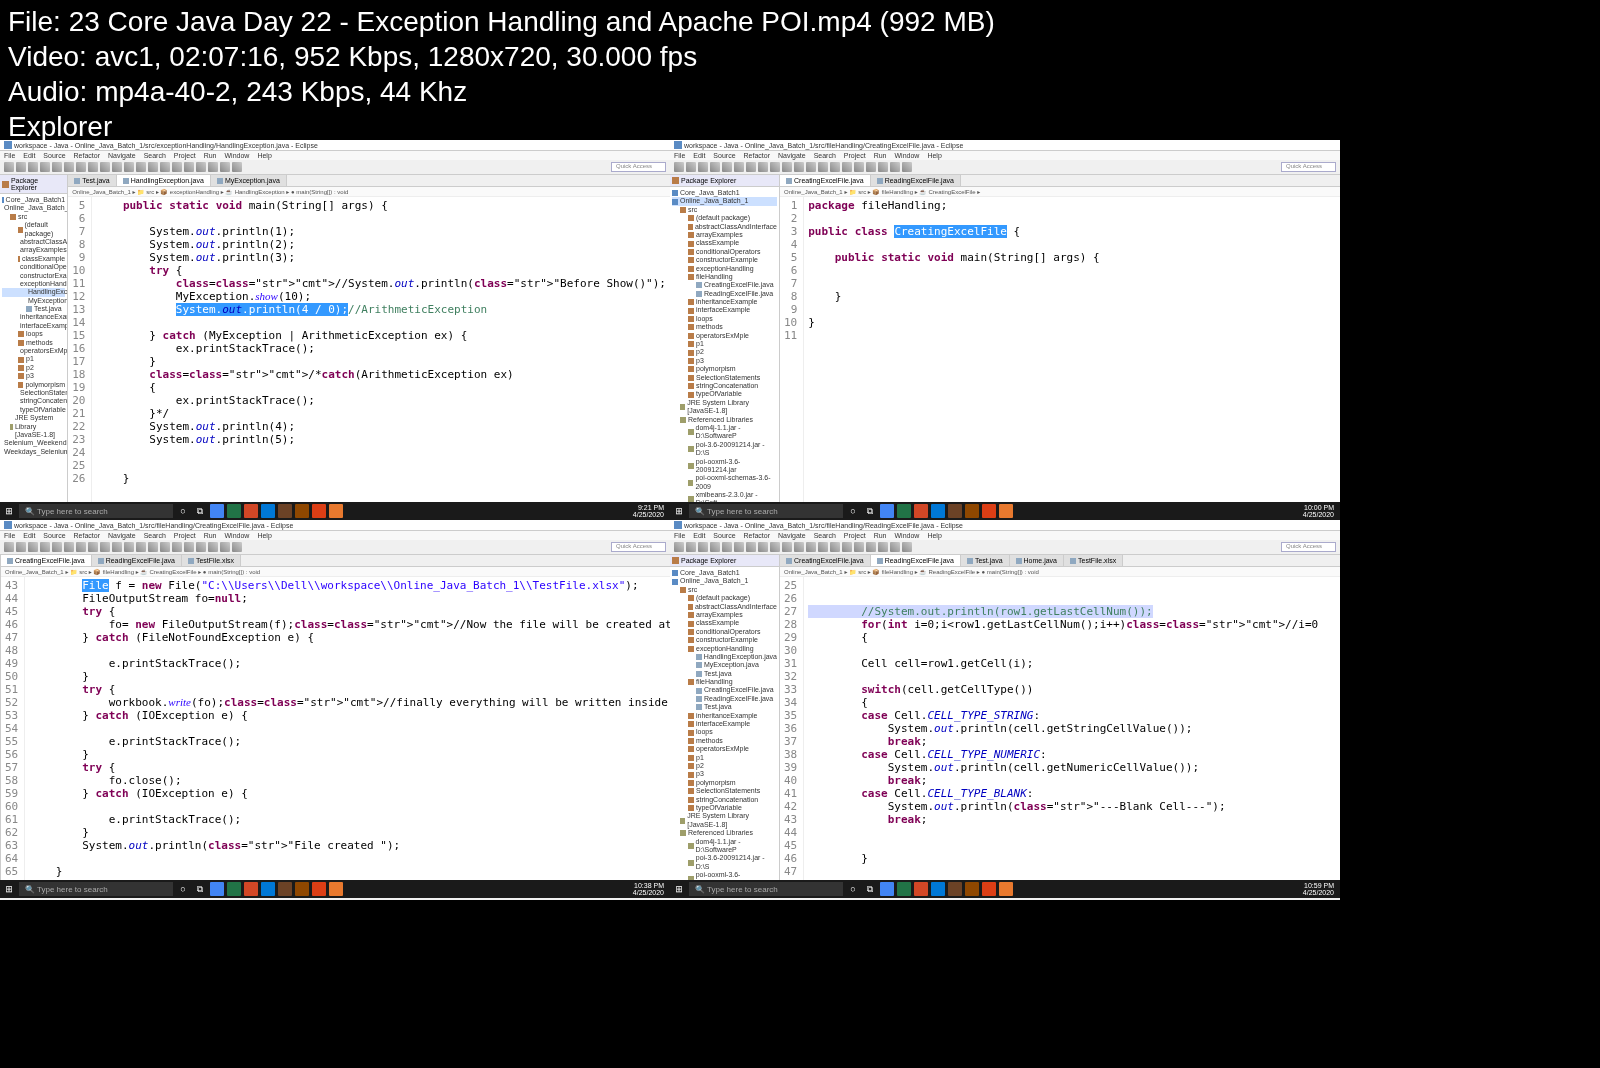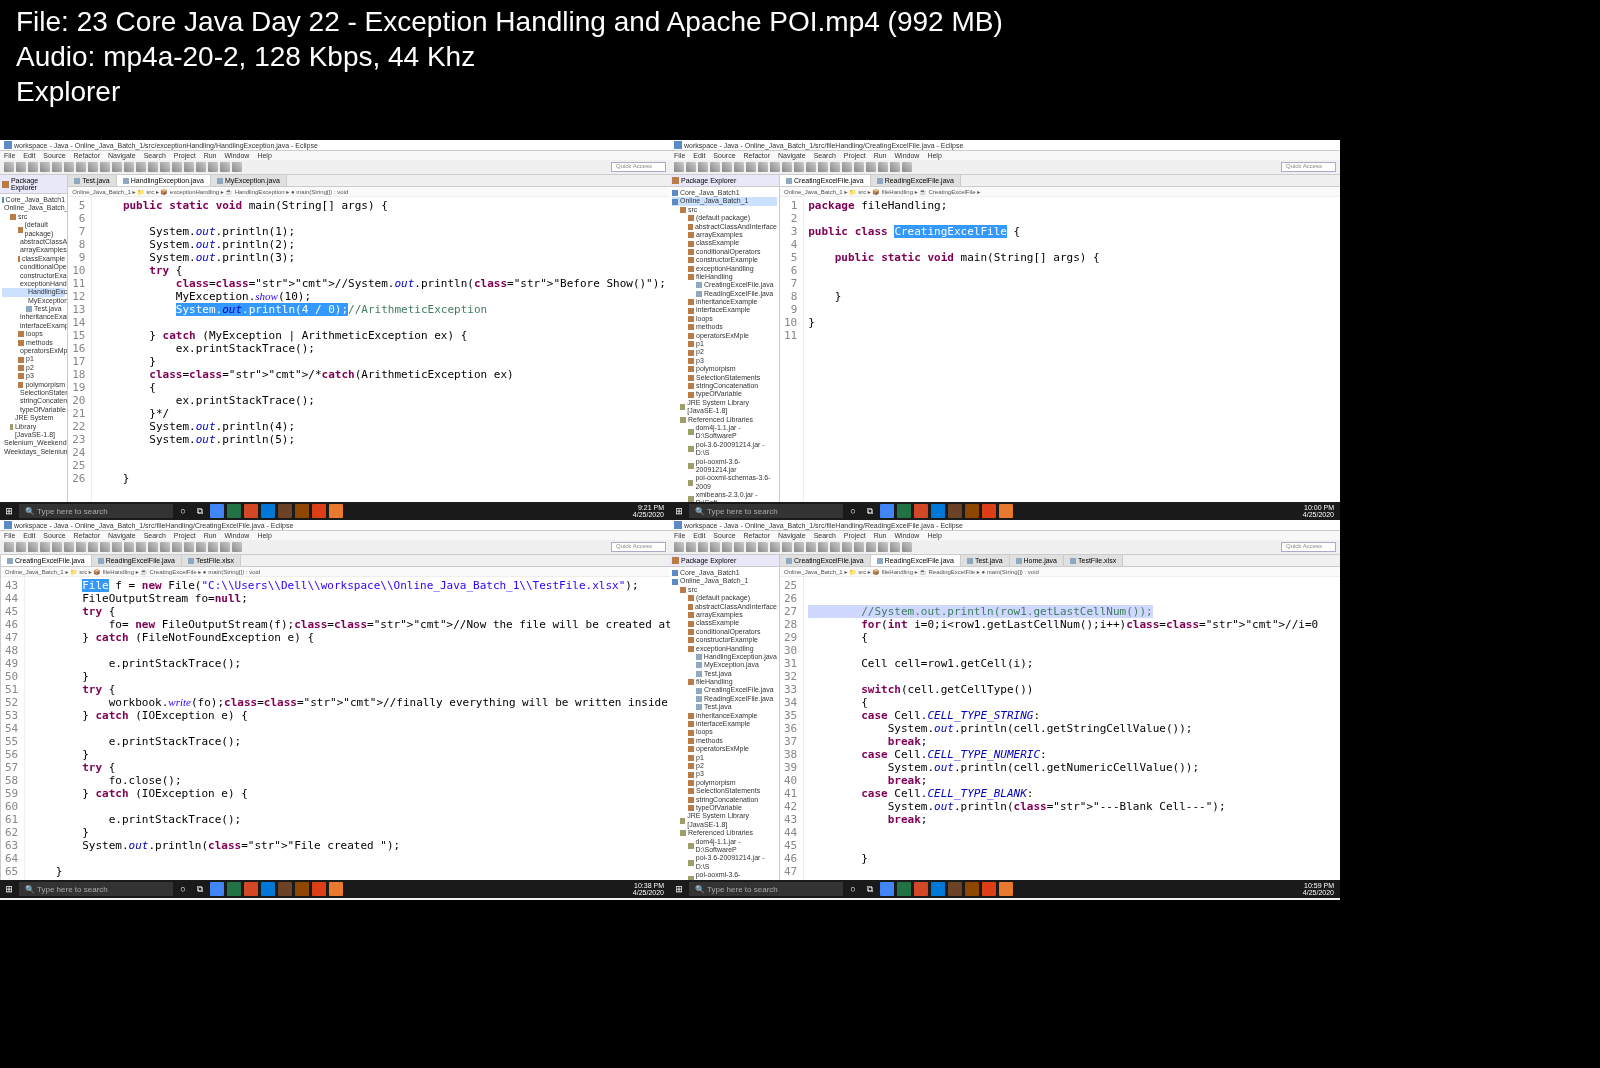--- a/index.html
+++ b/index.html
@@ -9,21 +9,21 @@
     background: #000;
     font-family: Arial, sans-serif;
     overflow: hidden;
     position: relative;
   }
   .header-overlay {
     position: absolute;
     top: 0;
     left: 0;
     width: 100%;
-    padding: 4px 16px;
+    padding: 4px 8px;
     color: #fff;
     font-size: 28px;
     z-index: 100;
     line-height: 1.25;
   }
   .quadrant {
     position: absolute;
     width: 670px;
     height: 380px;
     background: #f0f0f0;
@@ -181,21 +181,22 @@
     align-items: center;
   }
   .task-icon { width: 14px; height: 14px; border-radius: 1px; }
   .time-area { margin-left: auto; color: #fff; font-size: 7px; text-align: right; padding: 0 4px; line-height: 1; }
 </style>
 </head>
 <body>
 
 <div class="header-overlay">
   <div>File: 23  Core Java Day 22 - Exception Handling and Apache POI.mp4 (992 MB)</div>
-  <div>Audio: mp4a-20-2, 128 Kbps, 44 Khz</div>
+  <div>Video: avc1, 02:07:16, 952 Kbps, 1280x720, 30.000 fps</div>
+  <div>Audio: mp4a-40-2, 243 Kbps, 44 Khz</div>
   <div>Explorer</div>
 </div>
 
 <div id="quadrants-root">
     <div class="quadrant q1">
       <div class="titlebar">
     <span class="title-icon"></span>
     <span>workspace - Java - Online_Java_Batch_1/src/exceptionHandling/HandlingException.java - Eclipse</span>
       </div>
       <div class="menubar">

